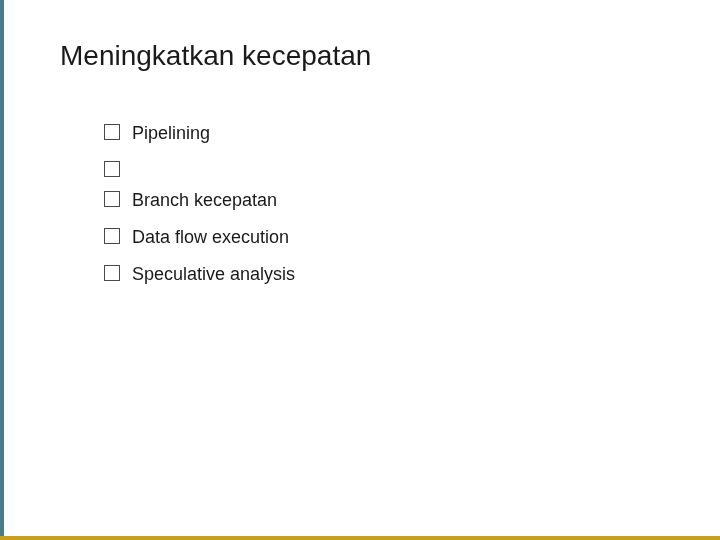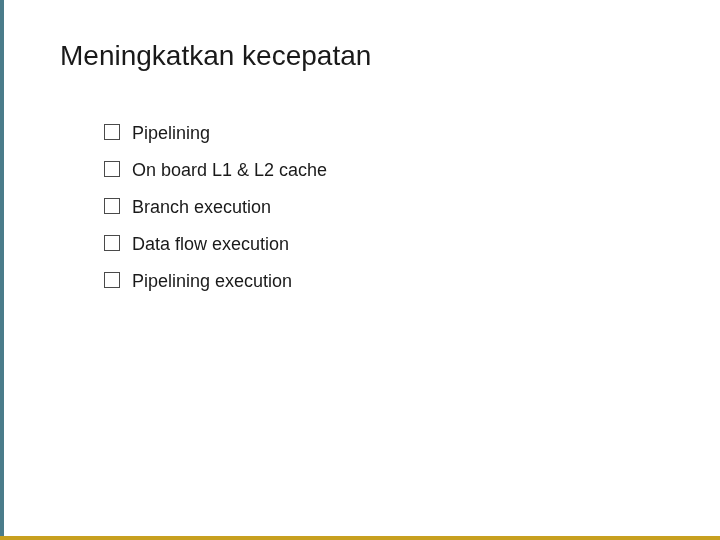--- a/index.html
+++ b/index.html
@@ -90,31 +90,30 @@
   <h1 class="slide-title">Meningkatkan kecepatan</h1>
 
   <div class="content-area">
     <ul class="bullet-list">
     <li>
           <span class="bullet-marker"></span>
           <span>Pipelining</span>
         </li>
         <li>
           <span class="bullet-marker"></span>
-          <span>On board L1 &amp; L2 cache</span>
         </li>
         <li>
           <span class="bullet-marker"></span>
-          <span>Branch execution</span>
+          <span>Branch kecepatan</span>
         </li>
         <li>
           <span class="bullet-marker"></span>
           <span>Data flow execution</span>
         </li>
         <li>
           <span class="bullet-marker"></span>
-          <span>Pipelining execution</span>
+          <span>Speculative analysis</span>
         </li>
       </ul>
   </div>
 
   <div class="bottom-bar"></div>
 </div>
 
 </body></html>

